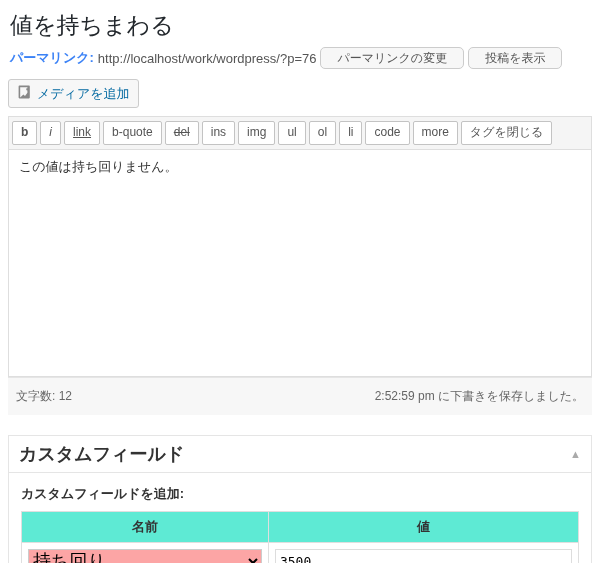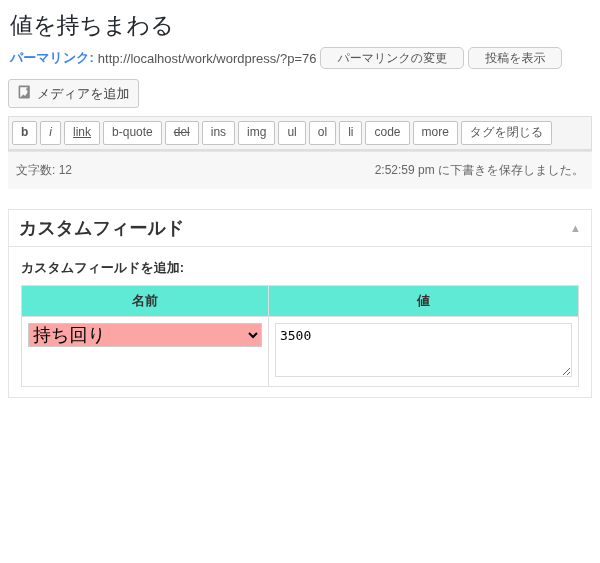--- a/index.html
+++ b/index.html
@@ -3,21 +3,21 @@
 <meta charset="utf-8">
 <style>
   html,body{margin:0;padding:0;font-family:"Hiragino Kaku Gothic ProN","メイリオ",Meiryo,sans-serif;font-size:13px;color:#333;background:#fff}
   .wrap{width:600px;box-sizing:border-box;padding:6px 8px 0 8px}
   .title{font-size:23px;font-weight:400;color:#23282d;margin:4px 0 6px 2px}
   .permalink-row{display:flex;align-items:center;gap:4px;margin:0 0 10px 2px;font-size:13px;flex-wrap:wrap}
   .permalink-row .lbl{font-weight:bold;color:#3b82f6}
   .permalink-row .url{color:#555}
   .wp-btn{display:inline-block;border:1px solid #ccc;background:#f7f7f7;color:#555;font-size:12px;line-height:1;padding:4px 16px;border-radius:5px;cursor:pointer}
   .media-row{margin:0 0 8px 0}
-  .media-btn{display:inline-flex;align-items:center;gap:4px;border:1px solid #ccc;background:#f7f7f7;border-radius:3px;padding:4px 8px;font-size:13px;color:#404040;cursor:pointer}
+  .media-btn{display:inline-flex;align-items:center;gap:4px;border:1px solid #ccc;background:#f7f7f7;border-radius:3px;padding:4px 8px;font-size:13px;color:#0369a1;cursor:pointer}
   .media-btn svg{width:16px;height:16px;fill:#888}
   .editor-box{border:1px solid #dedede}
   .qt-toolbar{background:#f5f5f5;border-bottom:1px solid #dedede;padding:4px 3px;display:flex;flex-wrap:wrap;gap:3px}
   .qt-btn{border:1px solid #c3c3c3;background:#fff;font-size:12px;color:#555;padding:3px 8px;border-radius:2px;cursor:pointer;line-height:1.3}
   .qt-btn.b{font-weight:bold}
   .qt-btn.i{font-style:italic}
   .qt-btn.del{text-decoration:line-through}
   .editor-area{padding:8px 10px;min-height:210px;font-size:13px;color:#333;background:#fff;outline:none}
   .status-bar{display:flex;justify-content:space-between;align-items:flex-start;border-top:1px solid #e5e5e5;background:#f7f7f7;color:#666;font-size:12px;padding:10px 8px}
   .metabox{margin-top:20px;border:1px solid #e5e5e5;background:#fff}
@@ -67,20 +67,21 @@
       <button class="qt-btn del">del</button>
       <button class="qt-btn">ins</button>
       <button class="qt-btn">img</button>
       <button class="qt-btn">ul</button>
       <button class="qt-btn">ol</button>
       <button class="qt-btn">li</button>
       <button class="qt-btn">code</button>
       <button class="qt-btn">more</button>
       <button class="qt-btn">タグを閉じる</button>
     </div>
+    <div class="editor-area" contenteditable="true" style="">この値は持ち回りません。</div>
   </div>
 
   <div class="status-bar">
     <span>
       <span>文字数:</span> <span>12</span>
     </span>
     <span>2:52:59 pm に下書きを保存しました。</span>
   </div>
 
   <div class="metabox">

